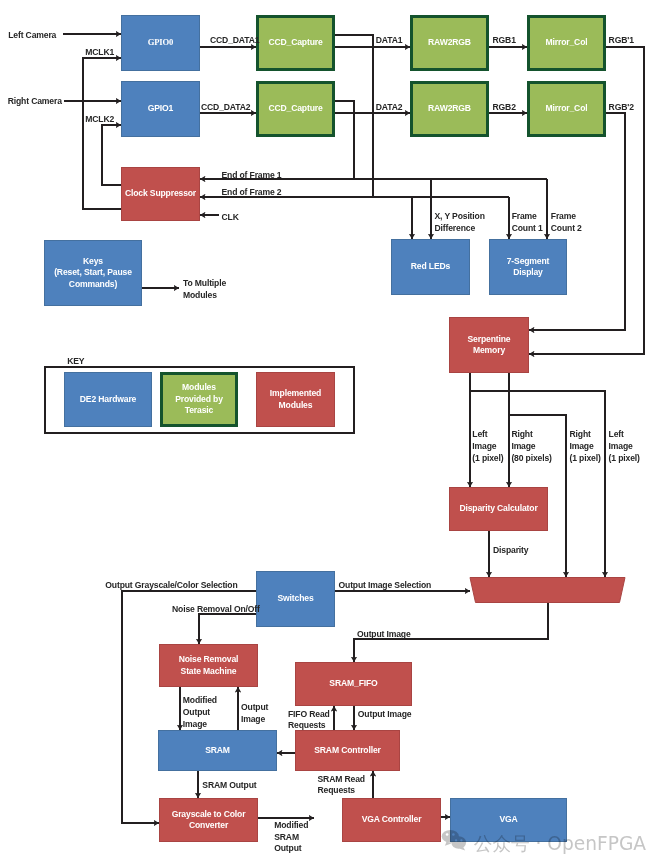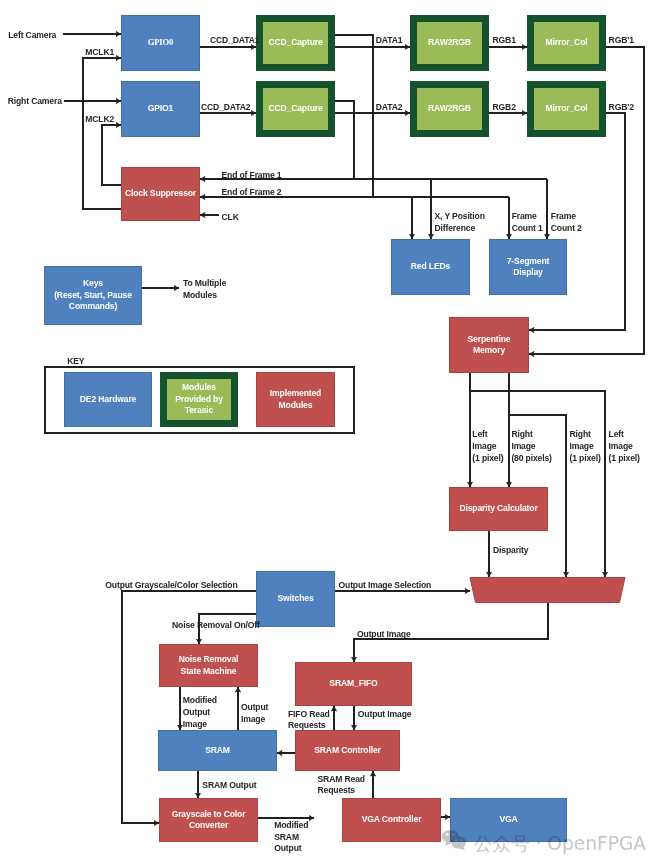--- a/index.html
+++ b/index.html
@@ -6,21 +6,21 @@
   html,body{margin:0;padding:0;background:#ffffff;}
   body{width:665px;height:867px;overflow:hidden;
        font-family:"Liberation Sans", sans-serif;
        -webkit-font-smoothing:antialiased;}
   #canvas{position:relative;width:665px;height:867px;background:#fff;}
   svg.wires{position:absolute;left:0;top:0;width:665px;height:867px;overflow:visible;}
   .box{position:absolute;box-sizing:border-box;display:flex;align-items:center;
        justify-content:center;text-align:center;color:#ffffff;font-weight:bold;
        font-size:8.6px;letter-spacing:-0.15px;line-height:11.4px;white-space:pre-line;z-index:3;transform:translateZ(0);}
   .blue{background:#4E81BD;border:1px solid #44709F;}
-  .green{background:#9BBB59;border:7px solid #14532d;}
+  .green{background:#9BBB59;border:3px solid #14532d;}
   .red{background:#C0504D;border:1px solid #A94442;}
   .lbl{position:absolute;color:#262626;font-weight:bold;font-size:8.6px;letter-spacing:-0.15px;
        line-height:11.9px;white-space:pre-line;z-index:4;transform:translateZ(0);}
   .keybox{position:absolute;box-sizing:border-box;border:2px solid #231f20;
           background:#fff;z-index:2;}
   .wm{position:absolute;z-index:6;pointer-events:none;mix-blend-mode:multiply;}
 </style>
 </head>
 <body>
 
@@ -100,21 +100,21 @@
   <div class="box green" style="left:410px;top:81px;width:79px;height:56px;">RAW2RGB</div>
   <div class="box green" style="left:527px;top:15px;width:79px;height:56px;">Mirror_Col</div>
   <div class="box green" style="left:527px;top:81px;width:79px;height:56px;">Mirror_Col</div>
   <div class="box blue" style="left:391px;top:239px;width:79px;height:56px;">Red LEDs</div>
   <div class="box red" style="left:121px;top:167px;width:79px;height:54px;">Clock Suppressor</div>
   <div class="box blue" style="left:489px;top:239px;width:78px;height:56px;">7-Segment
 Display</div>
   <div class="box red" style="left:449px;top:317px;width:80px;height:56px;">Serpentine
 Memory</div>
   <div class="box red" style="left:449px;top:487px;width:99px;height:44px;">Disparity Calculator</div>
-  <div class="box blue" style="left:44px;top:266px;width:98px;height:59px;">Keys
+  <div class="box blue" style="left:44px;top:240px;width:98px;height:66px;">Keys
 (Reset, Start, Pause
 Commands)</div>
   <div class="box blue" style="left:256px;top:571px;width:79px;height:56px;">Switches</div>
   <div class="box red" style="left:159px;top:644px;width:99px;height:43px;">Noise Removal
 State Machine</div>
   <div class="box red" style="left:295px;top:662px;width:117px;height:44px;">SRAM_FIFO</div>
   <div class="box blue" style="left:158px;top:730px;width:119px;height:41px;">SRAM</div>
   <div class="box red" style="left:295px;top:730px;width:105px;height:41px;">SRAM Controller</div>
   <div class="box red" style="left:159px;top:798px;width:99px;height:44px;">Grayscale to Color
 Converter</div>
@@ -165,21 +165,21 @@
 (80 pixels)</div>
   <div class="lbl" style="left:569.5px;top:429.4px;">Right
 Image
 (1 pixel)</div>
   <div class="lbl" style="left:608.6px;top:429.4px;">Left
 Image
 (1 pixel)</div>
   <div class="lbl" style="left:493px;top:545.4px;">Disparity</div>
   <div class="lbl" style="left:105.3px;top:580px;">Output Grayscale/Color Selection</div>
   <div class="lbl" style="left:338.5px;top:580px;">Output Image Selection</div>
-  <div class="lbl" style="left:164px;top:620px;padding-left:8px;">Noise Removal On/Off</div>
+  <div class="lbl" style="left:164px;top:604px;padding-left:8px;">Noise Removal On/Off</div>
   <div class="lbl" style="left:357px;top:628.5px;">Output Image</div>
   <div class="lbl" style="left:182.8px;top:695px;">Modified
 Output
 Image</div>
   <div class="lbl" style="left:241px;top:702.4px;">Output
 Image</div>
   <div class="lbl" style="left:288px;top:708.5px;">FIFO Read
 Requests</div>
   <div class="lbl" style="left:357.8px;top:708.5px;">Output Image</div>
   <div class="lbl" style="left:202.3px;top:779.6px;">SRAM Output</div>

